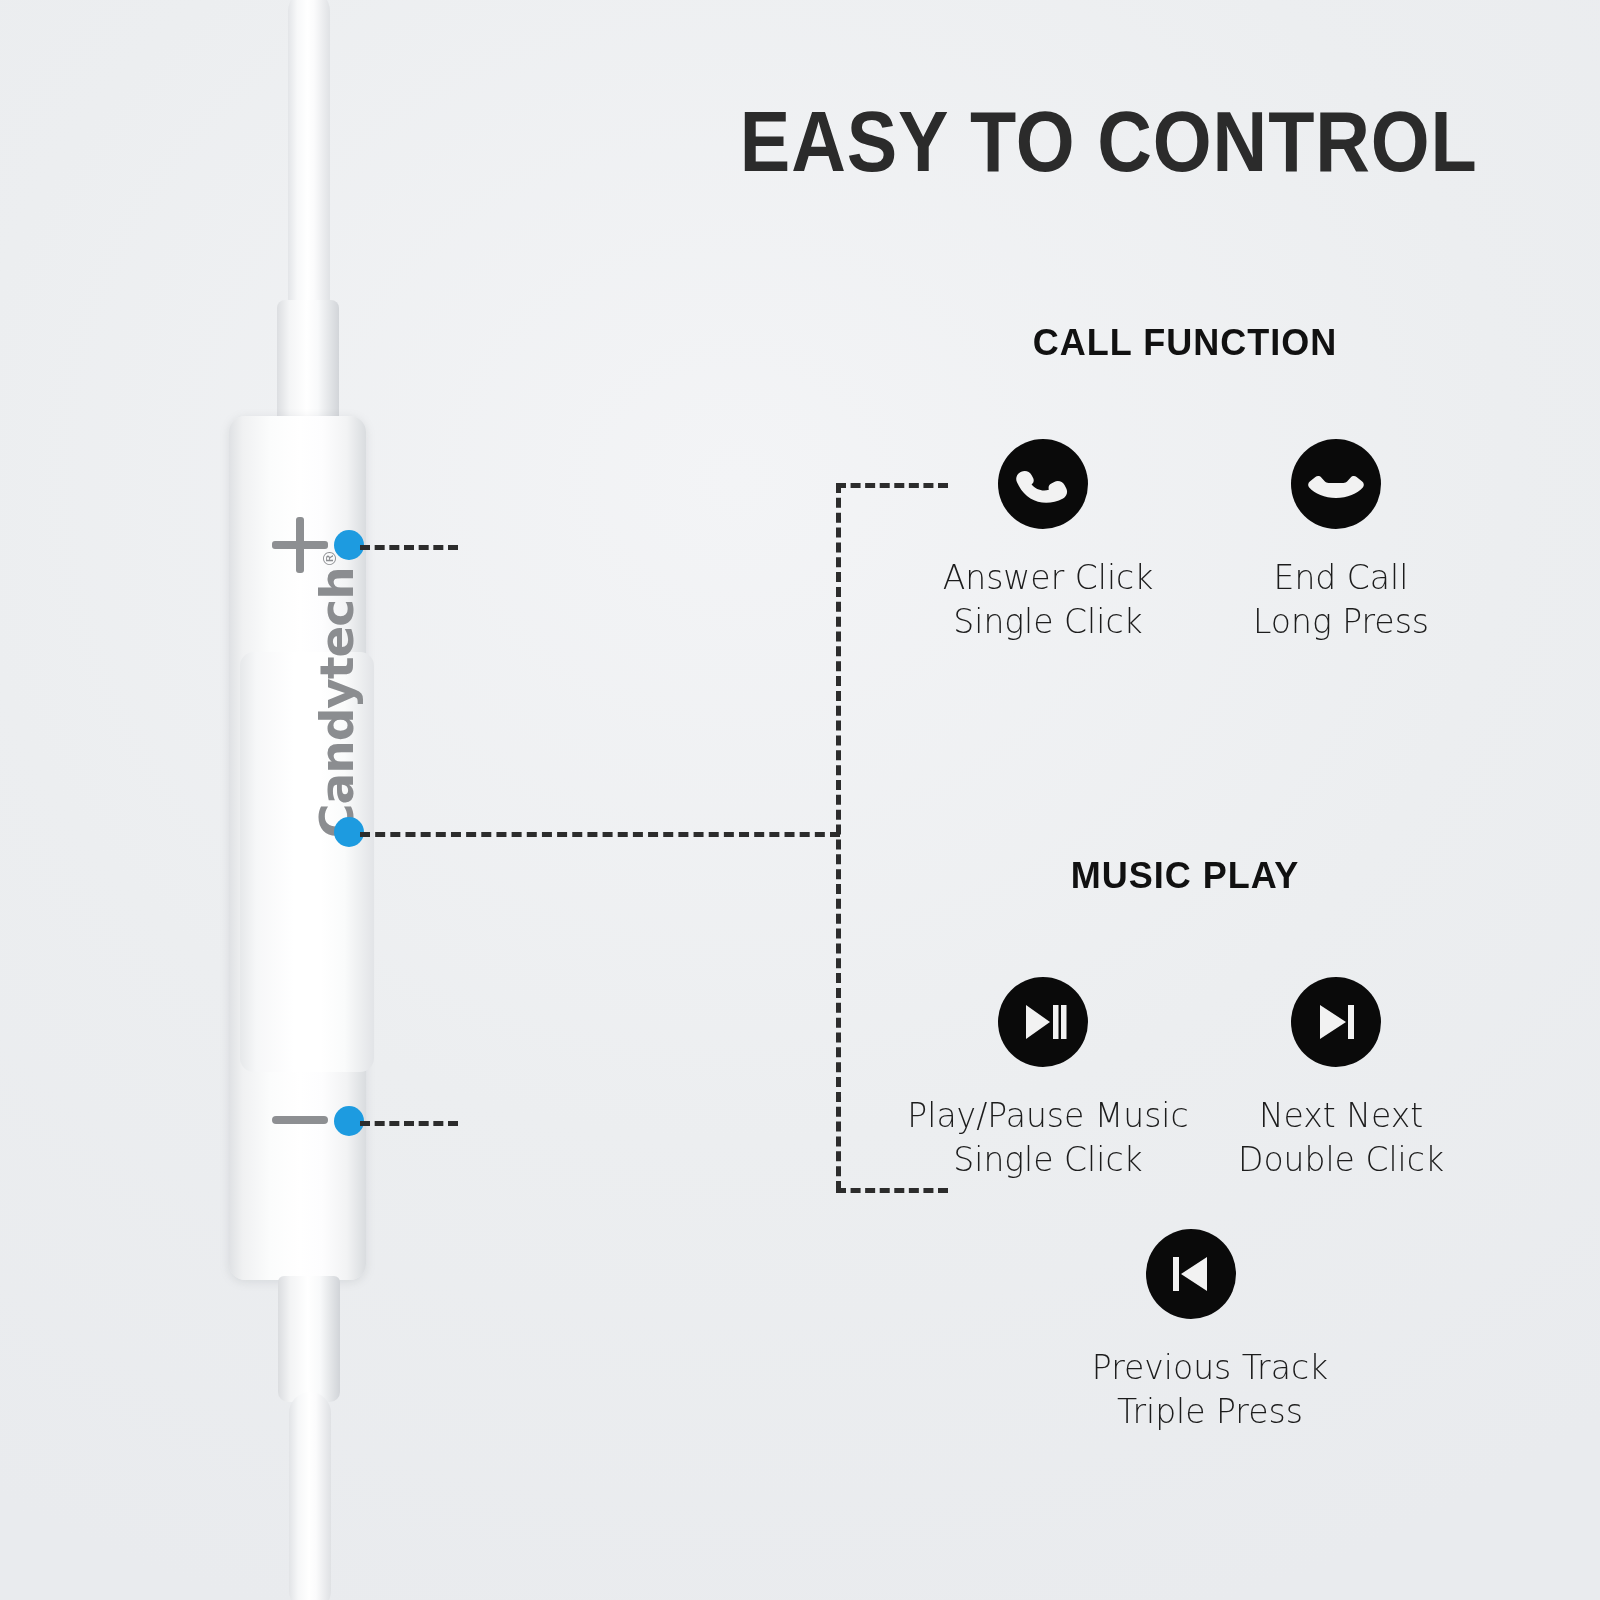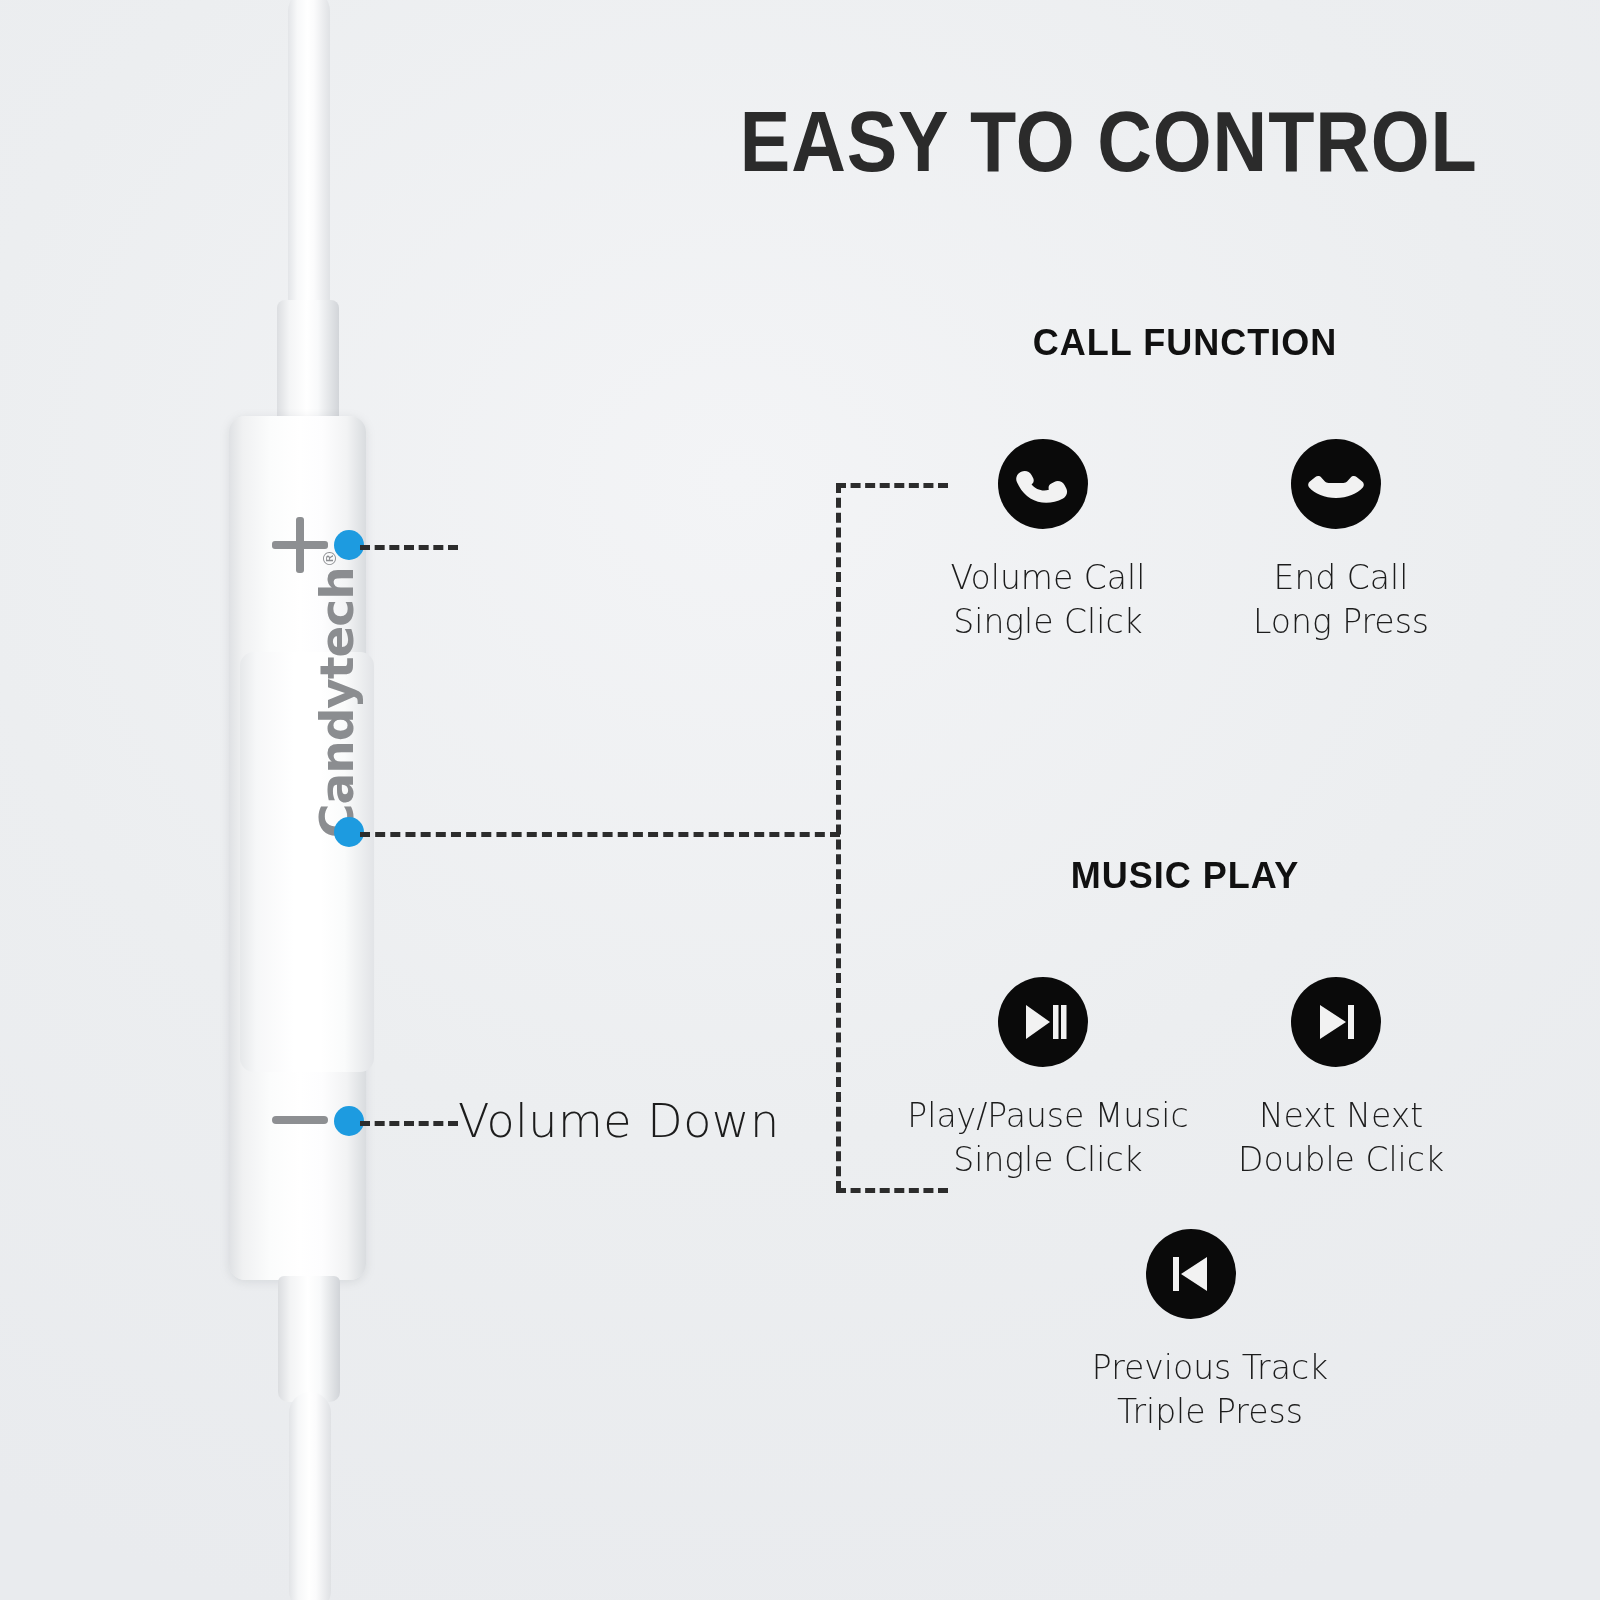--- a/index.html
+++ b/index.html
@@ -270,41 +270,40 @@
   <div class="dot dot-down"></div>
 
   <div class="dash-h lead-up"></div>
   <div class="dash-h lead-down"></div>
   <div class="dash-h lead-mid"></div>
 
   <div class="dash-v bracket-v"></div>
   <div class="dash-h bracket-top"></div>
   <div class="dash-h bracket-bot"></div>
 
-  <div class="callout-label label-down">Volume Down</div>
 
   <div class="section-heading heading-call">CALL FUNCTION</div>
 
   <div class="icon-circle ic-answer">
     <svg width="90" height="90" viewBox="0 0 90 90" aria-hidden="true">
       <g transform="rotate(-28 45 45)">
         <path fill="#f2f2f2" d="M31.5 24c4.2 0 7.6 3.4 7.6 7.6v3.2c0 2.9-1.6 4.6-4.4 5.2 1.2 6.4 6.4 11.6 12.8 12.8 .6-2.8 2.3-4.4 5.2-4.4h3.2c4.2 0 7.6 3.4 7.6 7.6v3.6c0 4.2-3.4 7.6-7.6 7.6C36.4 67.2 22.8 53.6 22.8 35.2v-3.6c0-4.2 3.4-7.6 7.6-7.6z"></path>
       </g>
     </svg>
   </div>
   <div class="icon-circle ic-end">
     <svg width="90" height="90" viewBox="0 0 90 90" aria-hidden="true">
       <g transform="rotate(180 45 45)">
         <path fill="#f2f2f2" d="M45 31c-11.2 0-21.4 4.2-26.8 10.5-1.6 1.9-1.3 4.6 .6 6.1l5.6 4.4c1.8 1.4 4.4 1.2 5.9-.5l3.4-3.8c1-1.1 2.4-1.7 3.9-1.7h14.8c1.5 0 2.9 .6 3.9 1.7l3.4 3.8c1.5 1.7 4.1 1.9 5.9 .5l5.6-4.4c1.9-1.5 2.2-4.2 .6-6.1C66.4 35.2 56.2 31 45 31z"></path>
       </g>
     </svg>
   </div>
 
   <div class="item-caption cap-answer">
-    <div>Volume Call</div>
+    <div>Answer Click</div>
     <div>Single Click</div>
   </div>
   <div class="item-caption cap-end">
     <div>End Call</div>
     <div>Long Press</div>
   </div>
 
   <div class="section-heading heading-music">MUSIC PLAY</div>
 
   <div class="icon-circle ic-play">

